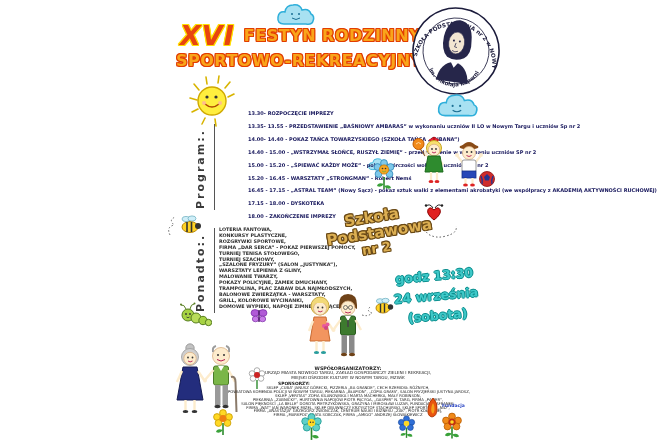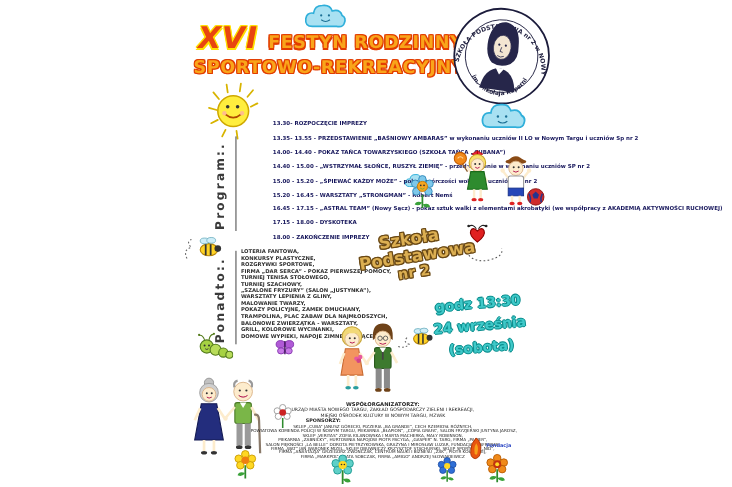--- a/index.html
+++ b/index.html
@@ -2,21 +2,21 @@
 <html><head>
 <meta charset="utf-8">
 <style>
   *{margin:0;padding:0;box-sizing:border-box}
   html,body{background:#fff}
   body{font-family:"DejaVu Sans",sans-serif}
   #canvas{position:relative;width:665px;height:443px;background:#fff;overflow:hidden}
   .abs{position:absolute}
 
   
-  .title-row{display:flex;align-items:center}
+  .title-row{display:flex;align-items:flex-start}
   .t-xvi{font-size:27px;font-weight:bold;font-style:italic;color:#e8450f;letter-spacing:1px;
     text-shadow:-1px 0 #ffdf00,1px 0 #ffdf00,0 -1px #ffdf00,0 1px #ffdf00,-1px -1px #ffdf00,1px 1px #ffdf00,1px -1px #ffdf00,-1px 1px #ffdf00;}
   .t-main{font-size:16px;font-weight:bold;color:#f9a51a;letter-spacing:.5px;padding-top:6px;margin-left:9px;
     text-shadow:-1px 0 #e23d00,1px 0 #e23d00,0 -1px #e23d00,0 1px #e23d00,-1px -1px #e23d00,1px 1px #e23d00,1px -1px #e23d00,-1px 1px #e23d00;}
   .t-main2{font-size:16px;font-weight:bold;color:#f9a51a;letter-spacing:.5px;
     text-shadow:-1px 0 #e23d00,1px 0 #e23d00,0 -1px #e23d00,0 1px #e23d00,-1px -1px #e23d00,1px 1px #e23d00,1px -1px #e23d00,-1px 1px #e23d00;}
 
   
   .vlabel{writing-mode:vertical-rl;transform:rotate(180deg);font-size:11px;font-weight:bold;color:#3a3a3a;letter-spacing:2px;white-space:nowrap}
   .vline{width:1px;background:#555}

